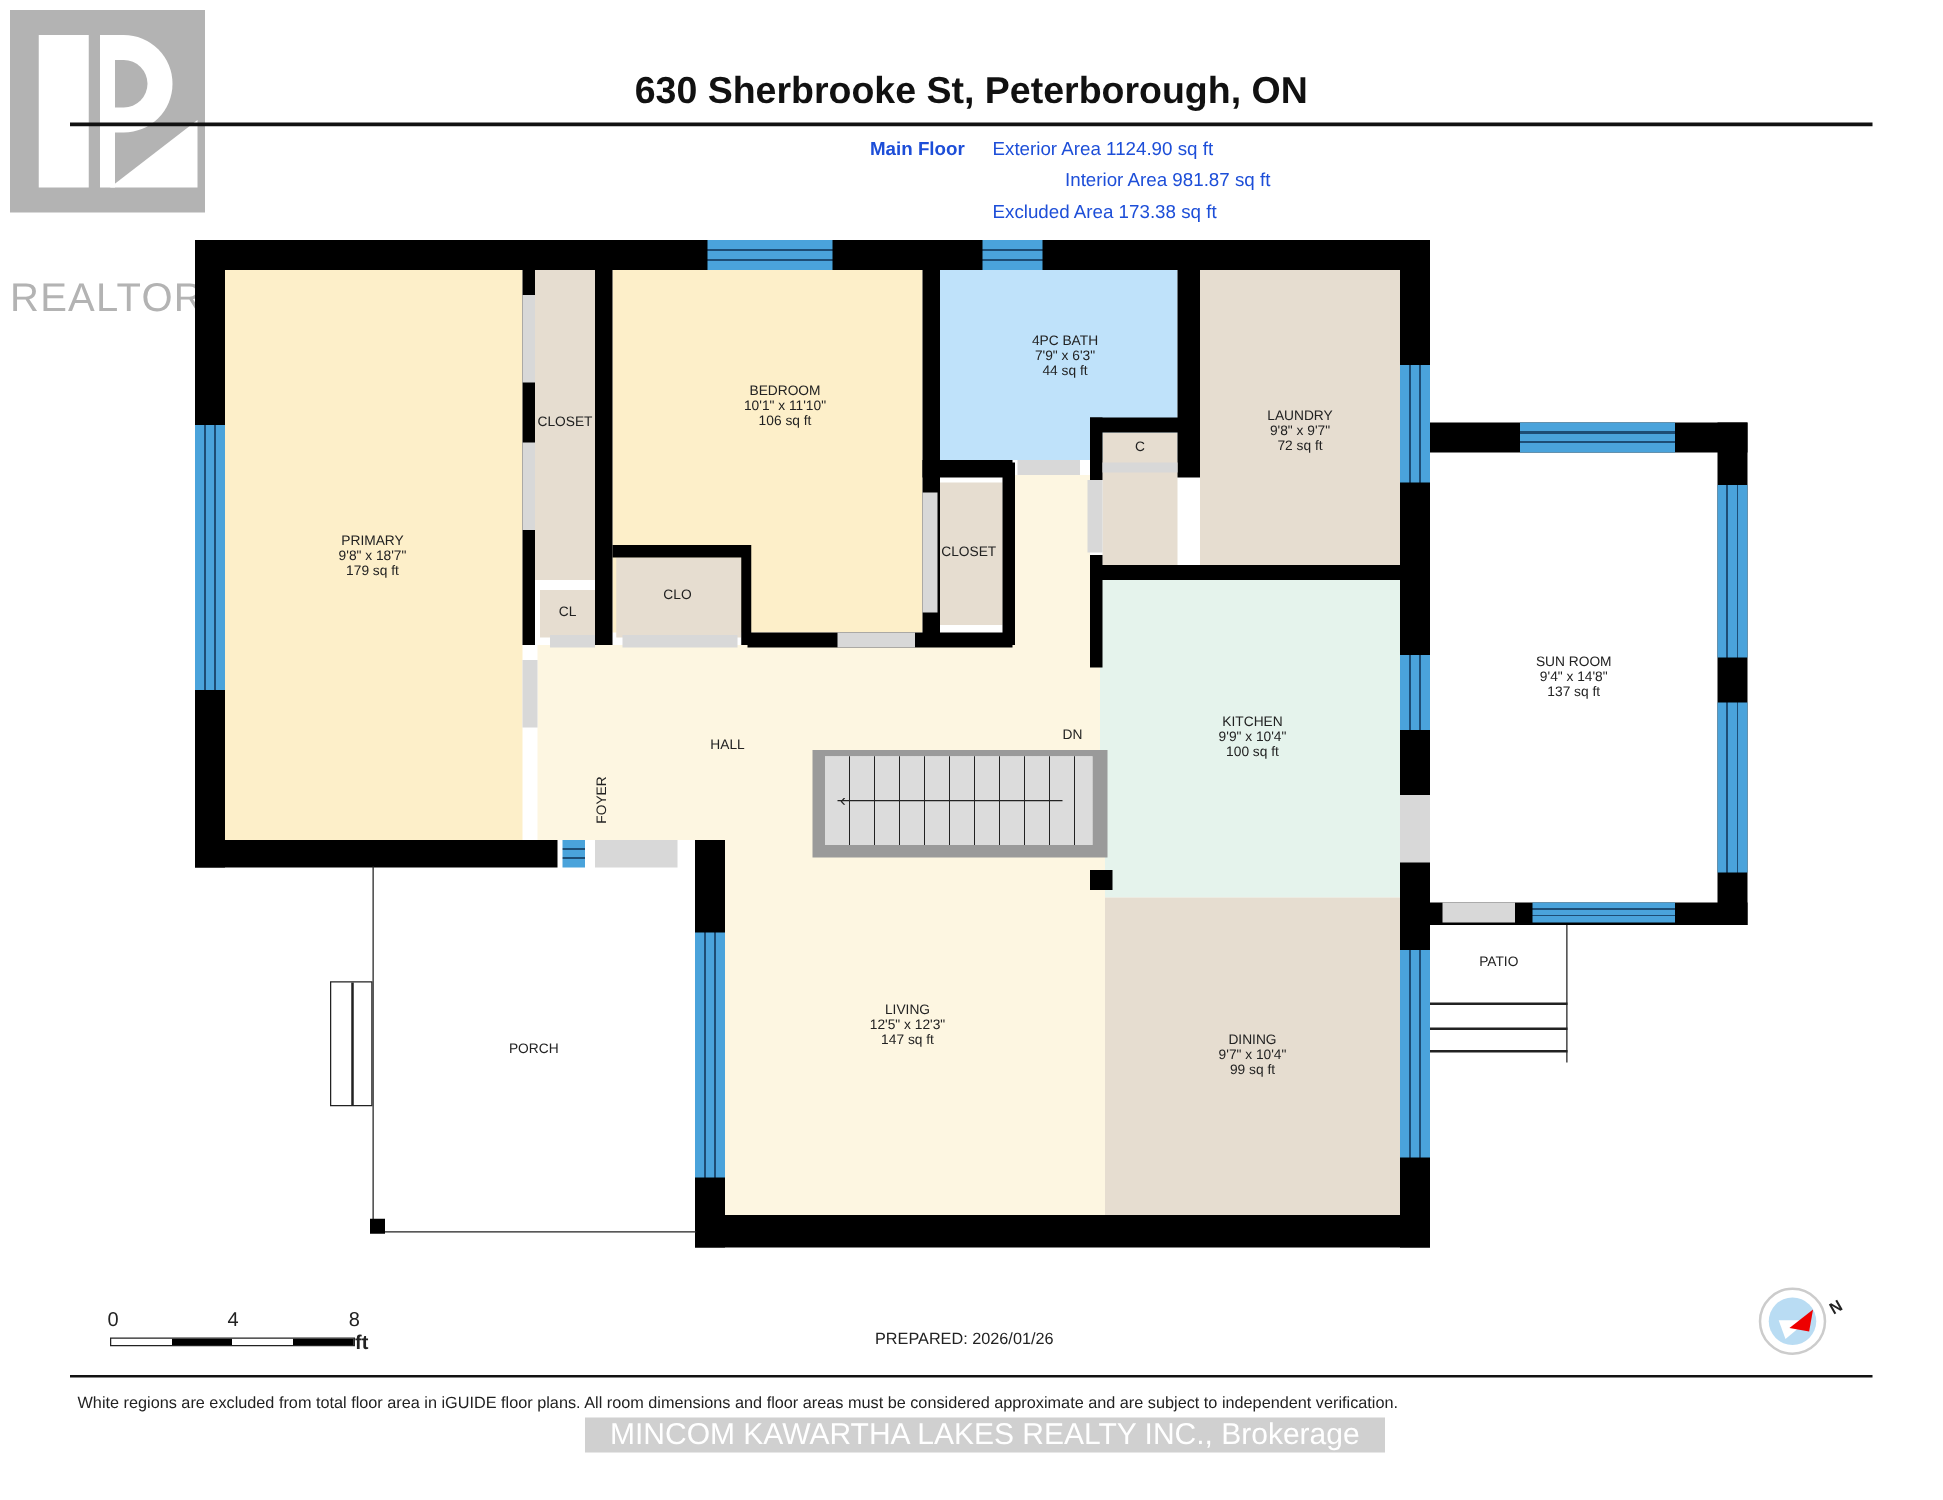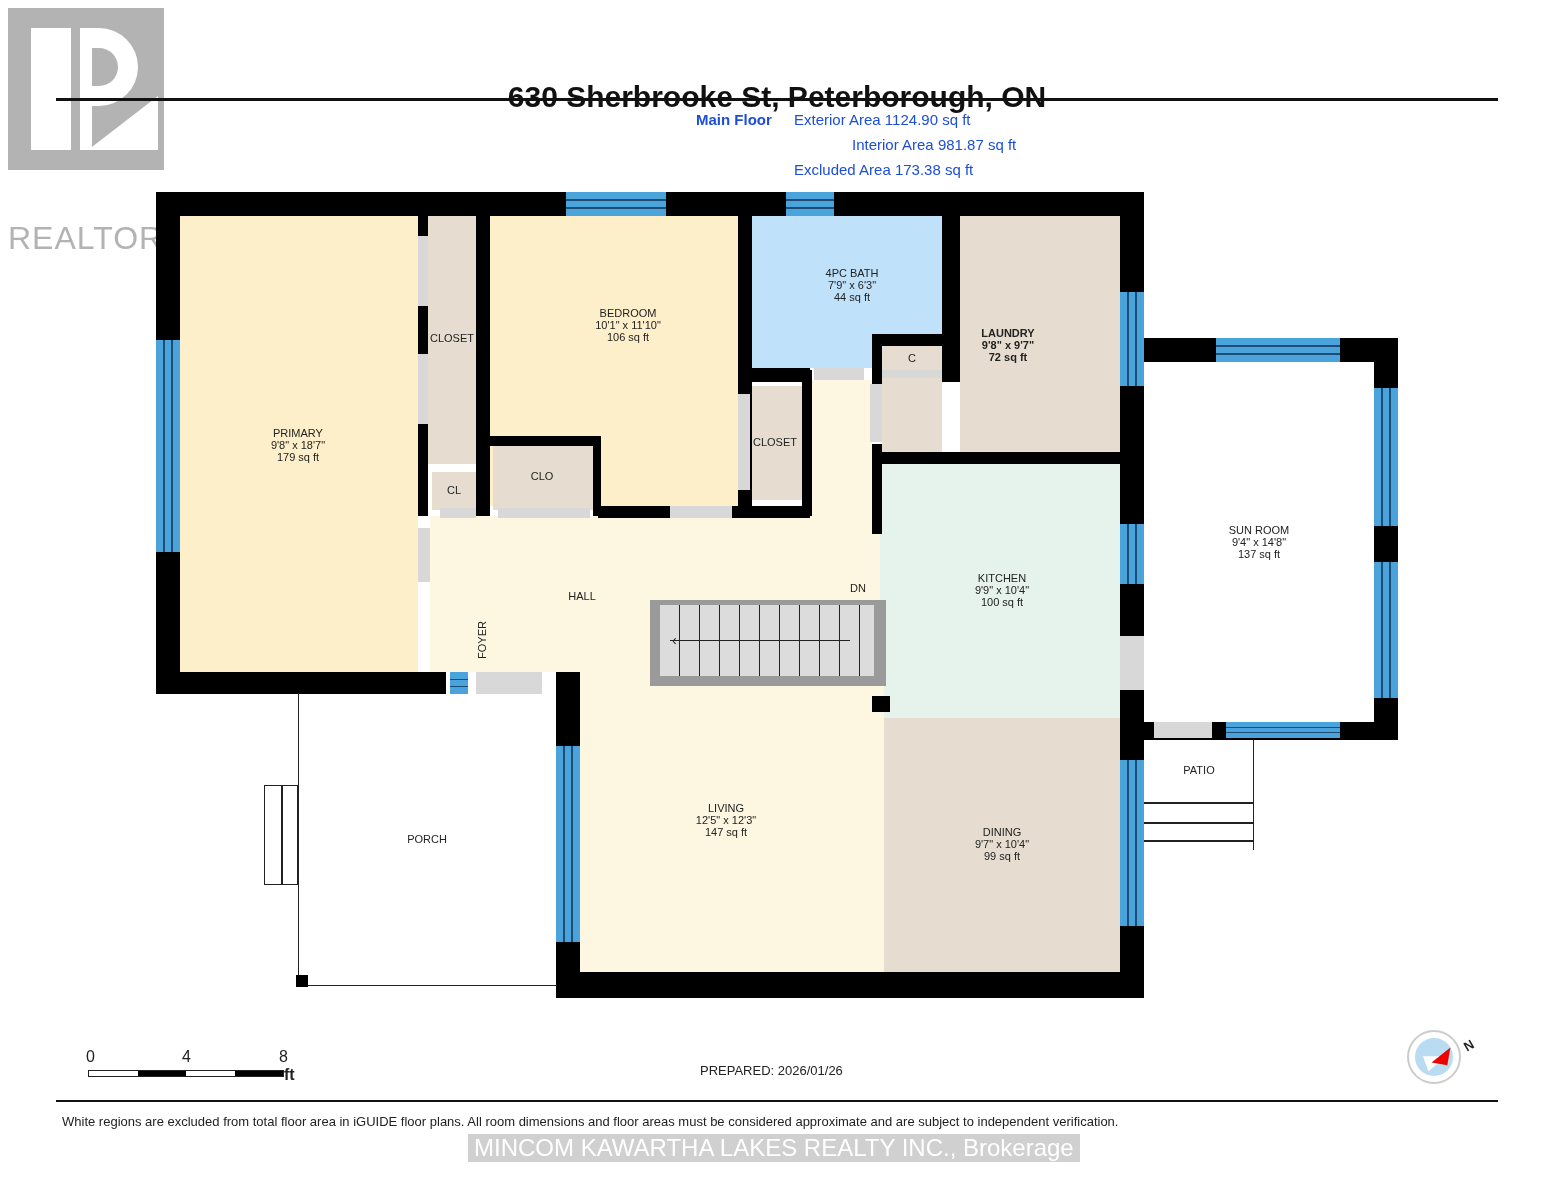--- a/index.html
+++ b/index.html
@@ -6,33 +6,33 @@
   body{width:1554px;height:1200px;position:relative;overflow:hidden;font-family:"Liberation Sans",sans-serif;color:#222;}
   .abs{position:absolute;}
   .logo{left:8px;top:8px;width:156px;height:162px;background:#b3b3b3;}
   .logo .l1{position:absolute;left:23px;top:20px;width:40px;height:122px;background:#fff;}
   .logo .l2{position:absolute;left:72px;top:20px;width:58px;height:78px;background:#fff;border-radius:0 40px 40px 0;}
   .logo .l3{position:absolute;left:72px;top:20px;width:12px;height:122px;background:#fff;}
   .logo .l4{position:absolute;left:80px;top:88px;width:0;height:0;border-left:70px solid transparent;border-bottom:54px solid #fff;}
   .logo .cut{position:absolute;left:84px;top:40px;width:26px;height:38px;background:#b3b3b3;border-radius:0 20px 20px 0;}
   .realtor{left:8px;top:172px;font-size:32px;color:#b3b3b3;letter-spacing:1px;margin-top:48px;}
   .title{left:0;width:1554px;top:56px;text-align:center;font-weight:bold;font-size:30px;color:#111;padding-left:0;}
-  .title span{display:inline-block;margin-left:0;margin-top:24px;}
+  .title span{display:inline-block;margin-left:0;}
   .hr{left:56px;width:1442px;height:3px;background:#111;}
   .info{font-size:15px;color:#1d4ed8;}
   .room{position:absolute;}
   .wall{position:absolute;background:#000;}
   .win{position:absolute;background:#4aa3db;}
   .win.v{background:linear-gradient(90deg,#4aa3db 0 30%,#1d4d75 30% 36%,#4aa3db 36% 64%,#1d4d75 64% 70%,#4aa3db 70%);}
   .win.h{background:linear-gradient(180deg,#4aa3db 0 30%,#1d4d75 30% 38%,#4aa3db 38% 62%,#1d4d75 62% 70%,#4aa3db 70%);}
   .door{position:absolute;background:#d8d8d8;}
   .lbl{position:absolute;text-align:center;font-size:11px;line-height:12px;color:#222;transform:translate(-50%,-50%);white-space:nowrap;}
   .scale-text{font-size:16px;color:#222;}
   .disc{left:62px;top:1114px;font-size:13px;color:#222;}
-  .brk{left:468px;top:1134px;font-size:24px;color:#fff;background:rgba(200,200,200,0.85);padding:0 6px;letter-spacing:0px;}
+  .brk{left:468px;top:1134px;font-size:24px;color:#fff;background:rgba(200,200,200,0.85);padding:0 20px;letter-spacing:0px;}
 </style>
 </head>
 <body>
 
 <div class="abs logo">
   <div class="l1"></div>
     <div class="l2"></div>
     <div class="l3"></div>
     <div class="l4"></div>
     <div class="cut"></div>
@@ -149,21 +149,21 @@
       <div>10'1" x 11'10"</div>
       <div>106 sq ft</div>
   </div>
   <div class="lbl" style="left:775px;top:442px;">CLOSET</div>
   <div class="lbl" style="left:852px;top:285px;">
     <div>4PC BATH</div>
       <div>7'9" x 6'3"</div>
       <div>44 sq ft</div>
   </div>
   <div class="lbl" style="left:912px;top:358px;">C</div>
-  <div class="lbl" style="left:1008px;top:345px;font-weight:bold;">
+  <div class="lbl" style="left:1040px;top:345px;">
     <div>LAUNDRY</div>
       <div>9'8" x 9'7"</div>
       <div>72 sq ft</div>
   </div>
   <div class="lbl" style="left:1259px;top:542px;">
     <div>SUN ROOM</div>
       <div>9'4" x 14'8"</div>
       <div>137 sq ft</div>
   </div>
   <div class="lbl" style="left:582px;top:596px;">HALL</div>

